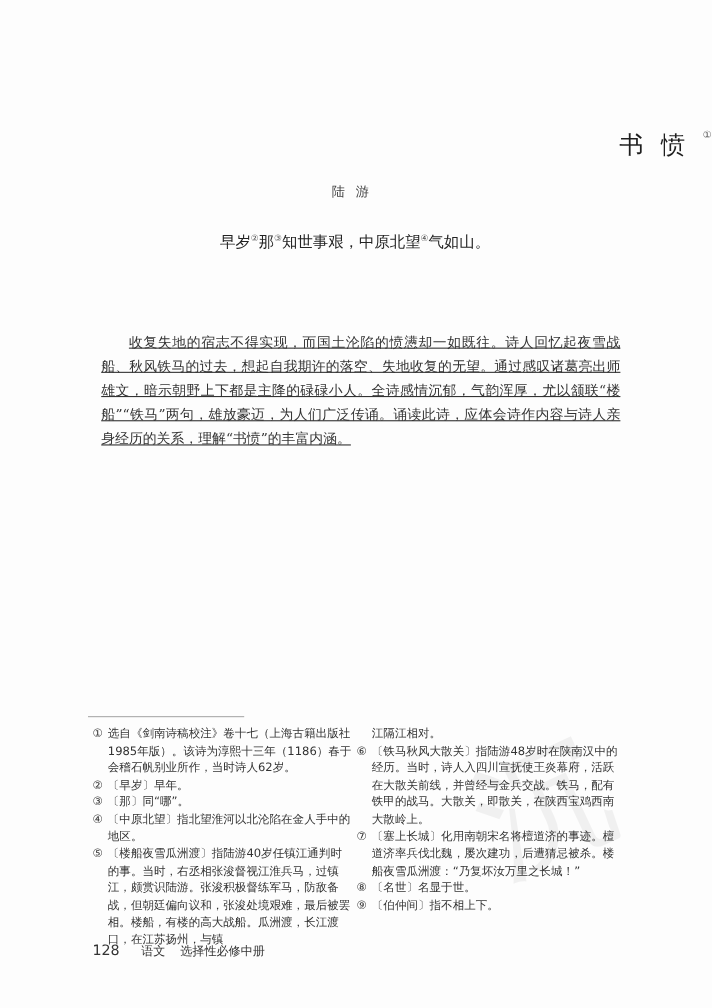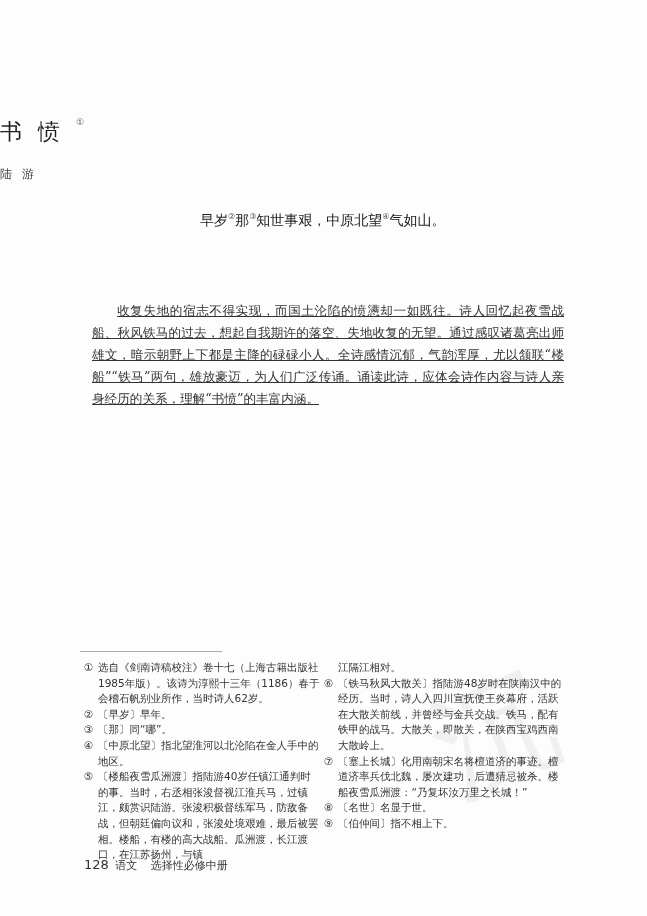--- a/index.html
+++ b/index.html
@@ -1,26 +1,26 @@
 <!DOCTYPE html>
 <html><head>
 <meta charset="utf-8">
 <style>
   html, body { margin: 0; padding: 0; }
   body {
     width: 647px; height: 916px; background: #fdfdfd; position: relative; overflow: hidden;
     font-family: "DejaVu Serif", "Liberation Serif", serif; color: #2a2a2a;
   }
   .title {
-    position: absolute; top: 117px; left: 0; width: 647px; text-align: left;
+    position: absolute; top: 117px; left: 0; width: 647px; text-align: right;
     font-size: 22px; letter-spacing: 16px; color: #1e1e1e;
   }
   .title sup { font-size: 9px; letter-spacing: 0; color: #555; position: relative; top: -6px; }
   .author {
-    position: absolute; top: 166px; left: 0; width: 647px; text-align: left;
+    position: absolute; top: 166px; left: 0; width: 647px; text-align: center;
     font-size: 12px; letter-spacing: 10px; color: #444;
   }
   .poem {
     position: absolute; top: 206px; left: 200px; width: 300px;
     font-size: 14px; line-height: 21px; color: #222;
   }
   .poem .line { white-space: nowrap; }
   .poem sup { font-size: 8px; color: #555; }
   .commentary {
     position: absolute; top: 300px; left: 92px; width: 472px;
@@ -37,21 +37,21 @@
   .notes-left { top: 660px; left: 84px; width: 236px; }
   .notes-right { top: 660px; left: 324px; width: 240px; }
   .note { display: flex; }
   .note .num { width: 14px; flex: none; }
   .note .txt { flex: 1; }
   .cont { padding-left: 14px; }
   .footer {
     position: absolute; top: 857px; left: 84px; font-size: 11px; color: #333;
     font-family: "DejaVu Sans", sans-serif; white-space: nowrap;
   }
-  .footer .page { font-size: 13px; margin-right: 3px; }
+  .footer .page { font-size: 13px; margin-right: 16px; }
   .footer .gap { display: inline-block; width: 10px; }
   .watermark {
     position: absolute; left: 445px; top: 640px; width: 170px; height: 220px;
     color: rgba(0,0,0,0.05); font-size: 120px; transform: rotate(-25deg);
     font-family: "DejaVu Serif", serif; pointer-events: none;
   }
 </style>
 </head>
 <body>
 

